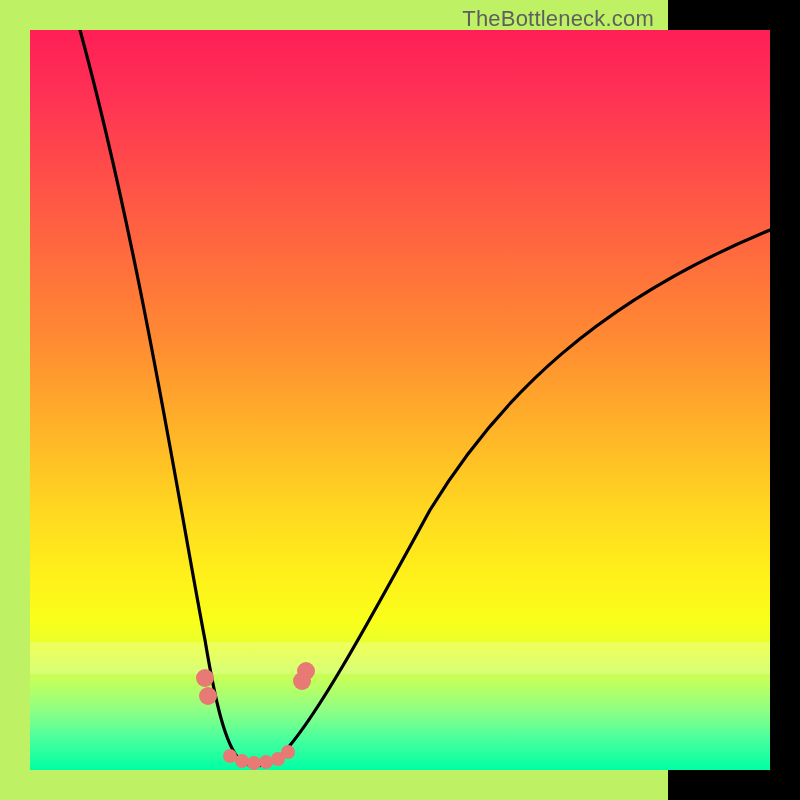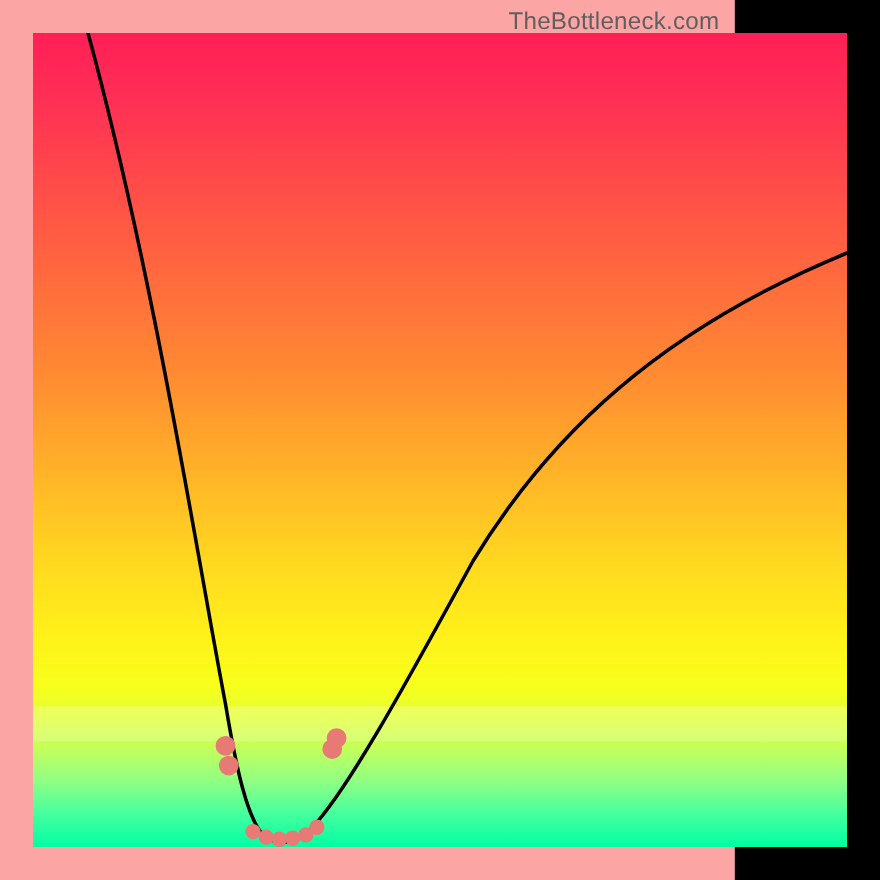--- a/index.html
+++ b/index.html
@@ -1,21 +1,21 @@
 <!DOCTYPE html>
 <html><head>
 <meta charset="utf-8">
 <style>
   * { margin: 0; padding: 0; box-sizing: border-box; }
   html, body { width: 800px; height: 800px; overflow: hidden; background: #000; }
   .frame {
     position: relative;
     width: 668px;
     height: 800px;
-    background: #fca5a5;
+    background: #bef264;
   }
   .watermark {
     position: absolute;
     top: 6px;
     right: 14px;
     font-family: Arial, Helvetica, sans-serif;
     font-size: 22px;
     font-weight: 500;
     color: #5f5f5f;
     letter-spacing: 0.2px;

